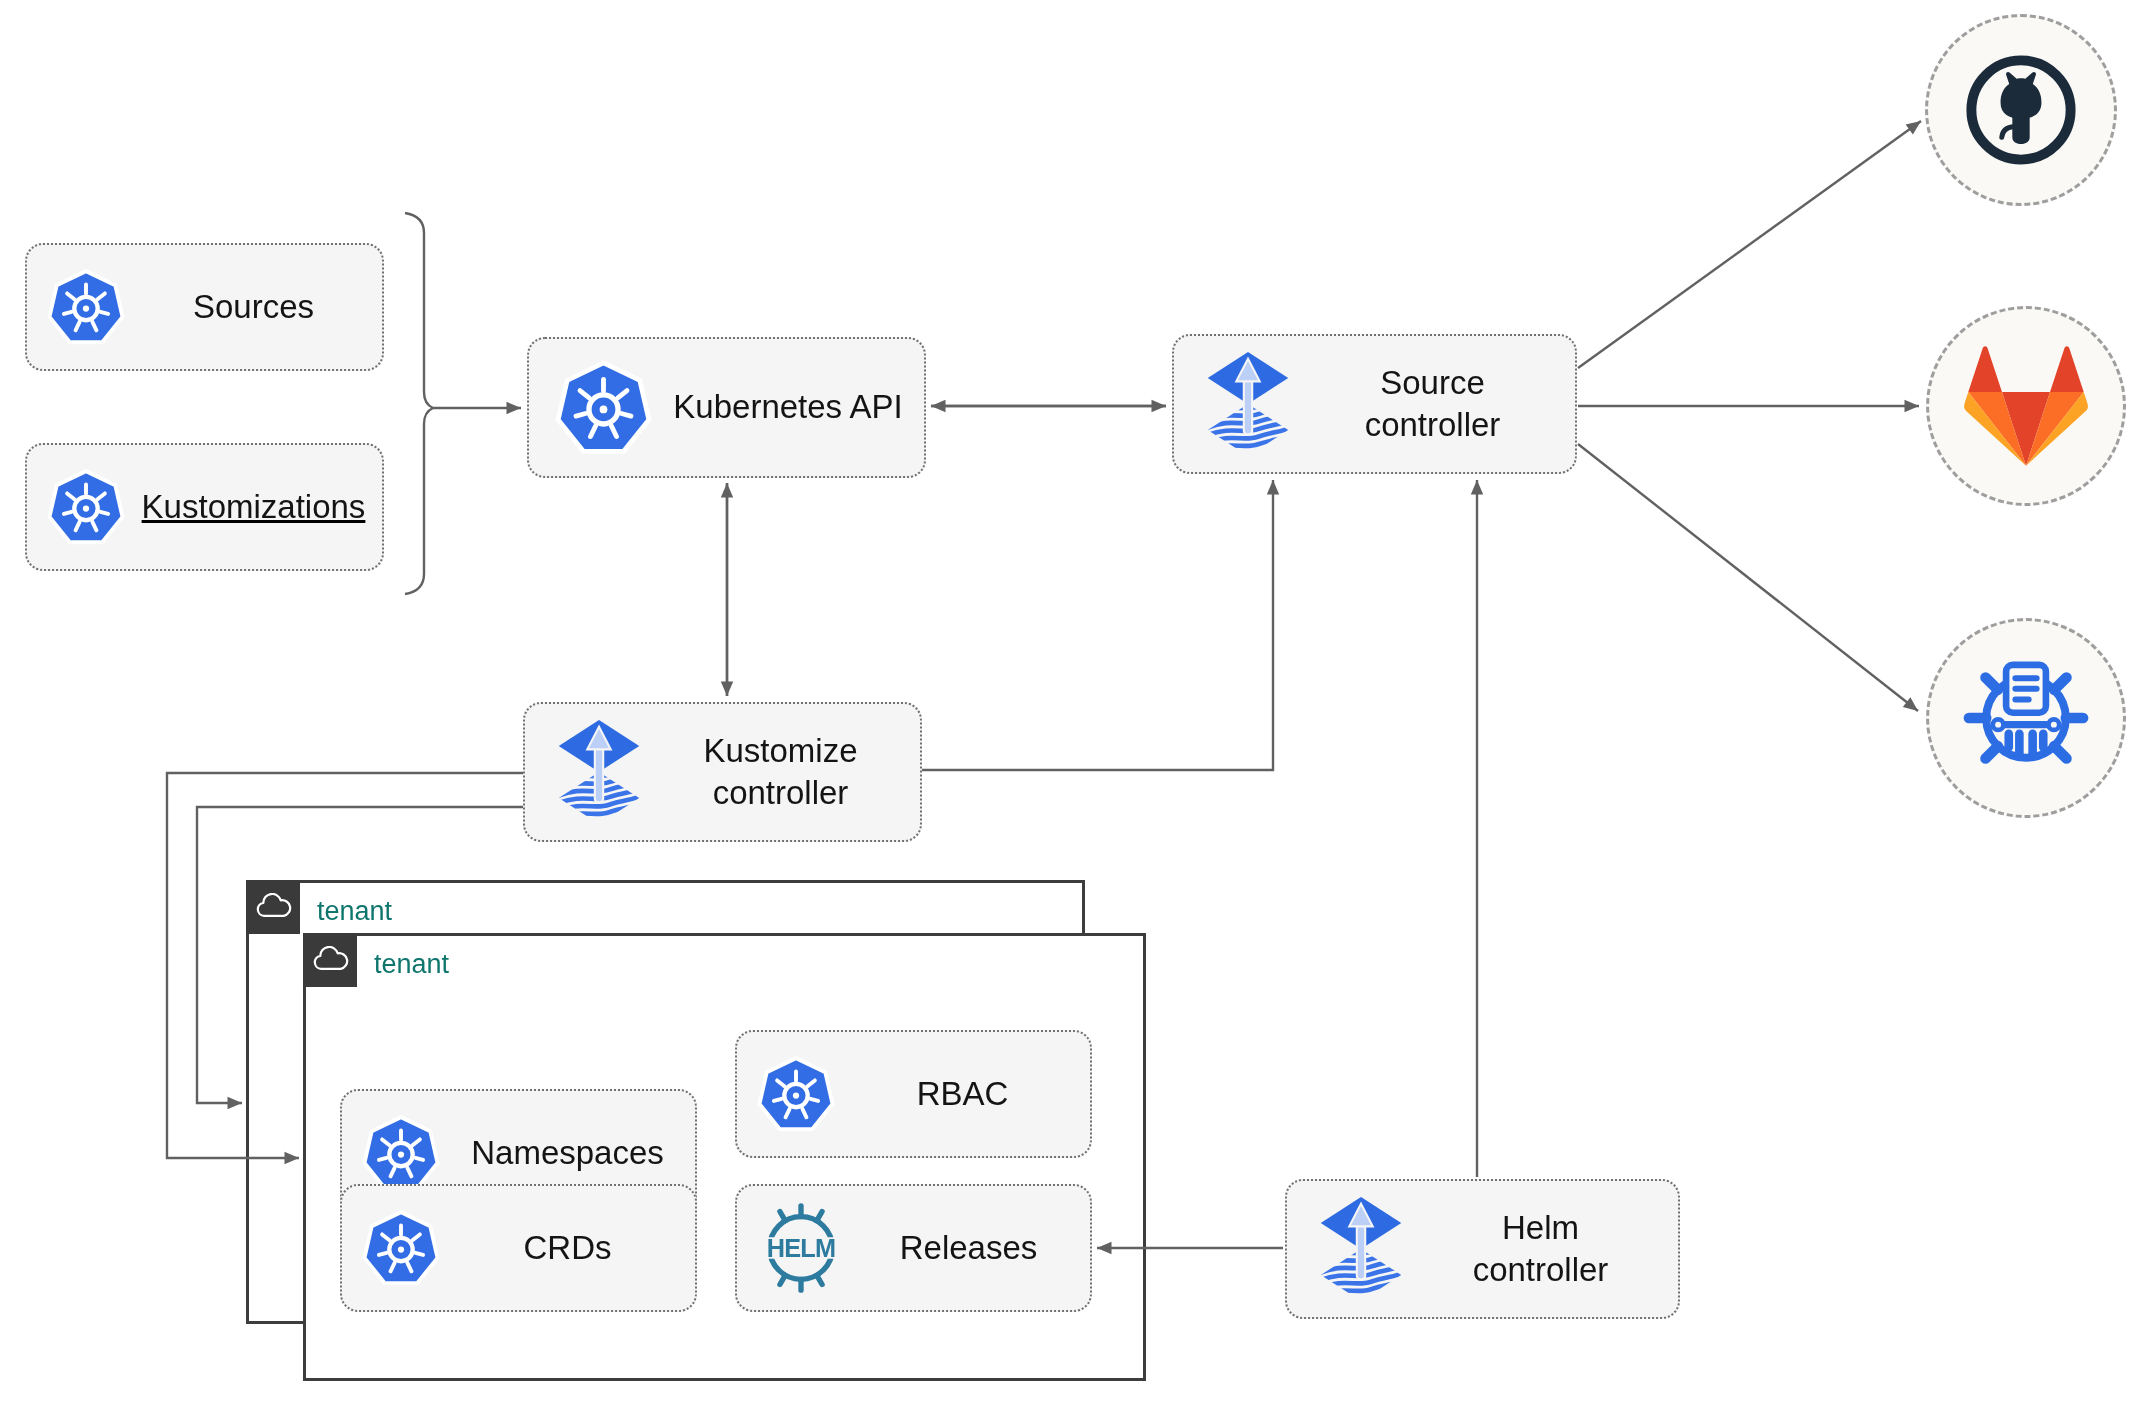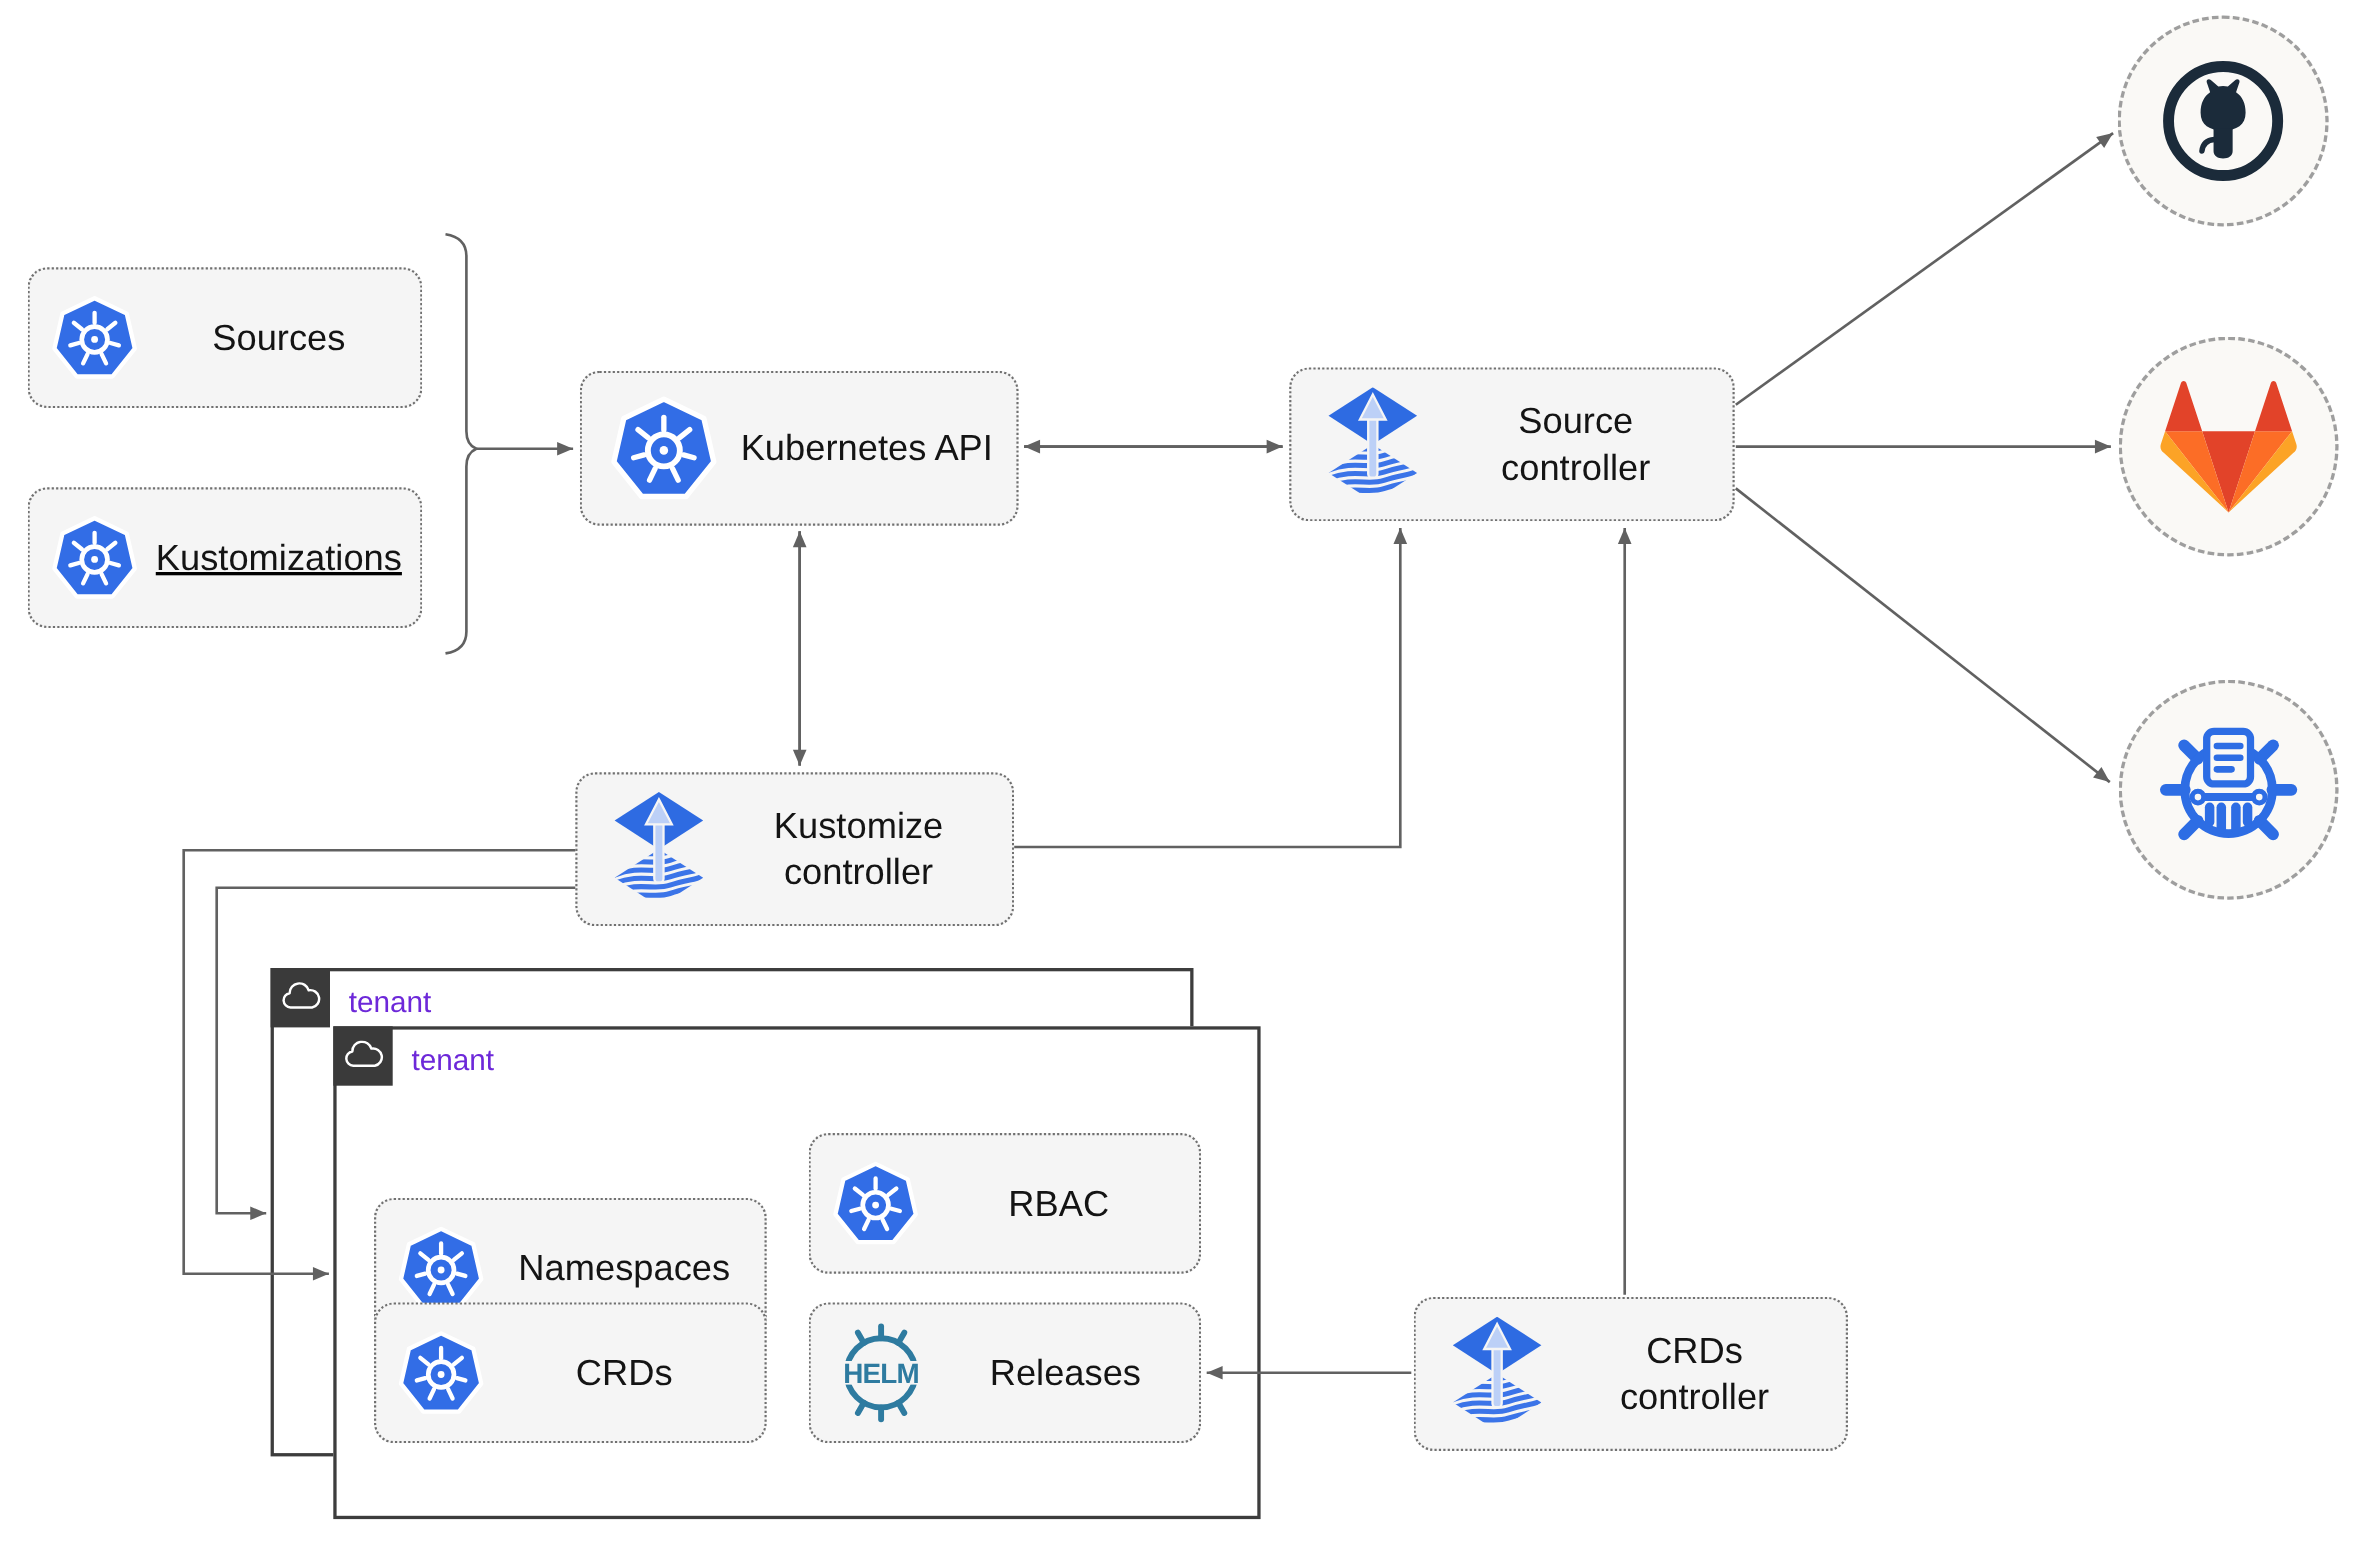--- a/index.html
+++ b/index.html
@@ -9,21 +9,21 @@
         border-radius:18px;display:flex;align-items:center;}
   .node .label{flex:1;text-align:center;font-size:33px;color:#141414;line-height:1.28;}
   .node .icon{flex:0 0 auto;display:block;}
 
   .circle{position:absolute;box-sizing:border-box;background:#faf9f6;border:3px dashed #9e9e9e;
           border-radius:50%;display:flex;align-items:center;justify-content:center;}
 
   .tenant{position:absolute;box-sizing:border-box;background:#ffffff;border:3px solid #3d3d3d;}
   .tenant .badge{position:absolute;left:-3px;top:-3px;width:54px;height:54px;background:#3a3a3a;
                  display:flex;align-items:center;justify-content:center;}
-  .tenant .tenant-label{position:absolute;left:68px;top:13px;font-size:27px;color:#6d28d9;}
+  .tenant .tenant-label{position:absolute;left:68px;top:13px;font-size:27px;color:#0f766e;}
 
   #edge-layer{position:absolute;left:0;top:0;width:2144px;height:1407px;pointer-events:none;z-index:6;}
   .z1{z-index:1}.z2{z-index:2}.z3{z-index:3}
   svg{display:block;}
 </style>
 </head>
 <body>
 
 <div id="canvas">
 
@@ -117,21 +117,21 @@
     <svg class="icon" style="margin-left:32px" width="84" height="104" viewBox="0 0 100 124">
         <use href="#flux-sym" xlink:href="#flux-sym"></use>
       </svg>
     <div class="label" style="padding:0 34px">Kustomize controller</div>
   </div>
 
   <div class="node z3" style="left:1285px;top:1179px;width:395px;height:140px;">
     <svg class="icon" style="margin-left:32px" width="84" height="104" viewBox="0 0 100 124">
         <use href="#flux-sym" xlink:href="#flux-sym"></use>
       </svg>
-    <div class="label" style="padding:0 40px">CRDs controller</div>
+    <div class="label" style="padding:0 40px">Helm controller</div>
   </div>
 
   <div class="node z3" style="left:340px;top:1089px;width:357px;height:128px;align-items:center;">
     <svg class="icon" style="margin-left:20px" width="78" height="78" viewBox="0 0 100 100">
         <use href="#k8s-sym" xlink:href="#k8s-sym"></use>
       </svg>
     <div class="label">Namespaces</div>
   </div>
 
   <div class="node z3" style="left:735px;top:1030px;width:357px;height:128px;align-items:center;">

